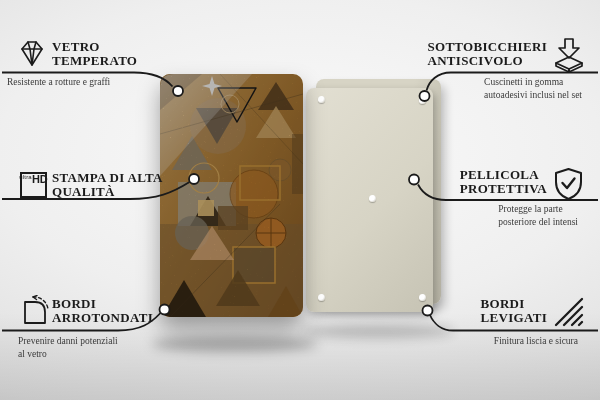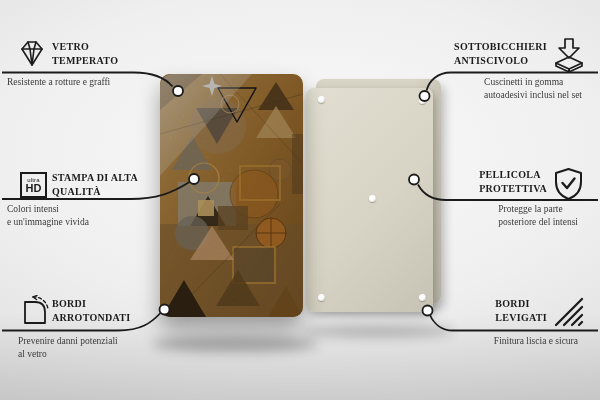--- a/index.html
+++ b/index.html
@@ -5,28 +5,28 @@
   html,body{margin:0;padding:0;}
   #canvas{
     position:relative;width:600px;height:400px;overflow:hidden;
     background:
       linear-gradient(to bottom, rgba(0,0,0,0) 78%, rgba(0,0,0,0.10) 100%),
       radial-gradient(120% 95% at 50% 38%, #fafafa 0%, #efefef 42%, #dedede 75%, #cbcbcb 100%);
     font-family:"Liberation Serif", serif;
   }
   .abs{position:absolute;}
   
-  .title{font-size:10px;font-weight:bold;color:var(--c-text);line-height:13.5px;letter-spacing:.3px;white-space:nowrap;}
+  .title{font-size:13px;font-weight:bold;color:var(--c-text);line-height:13.5px;letter-spacing:.3px;white-space:nowrap;}
   .subtitle{font-size:9.5px;color:var(--c-subtext);line-height:12.5px;white-space:nowrap;}
   .ta-r{text-align:left;}
   
   .ink{stroke:var(--c-line);fill:none;stroke-linecap:round;stroke-linejoin:round;}
   .hd-box{
     box-sizing:border-box;width:27px;height:26px;border:2px solid var(--c-line);
-    display:flex;flex-direction:column;align-items:center;justify-content:center;
+    display:flex;justify-content:center;
     font-family:"Liberation Sans", sans-serif;color:var(--c-text);background:transparent;
   }
   .hd-small{font-size:6px;line-height:6px;letter-spacing:.2px;}
   .hd-big{font-size:11px;line-height:11px;font-weight:bold;}
   
   #front-panel{
     left:160px;top:74px;width:143px;height:243px;border-radius:10px;overflow:hidden;
     box-shadow:0 12px 22px rgba(0,0,0,.35), inset 0 0 8px rgba(255,255,255,.25);
   }
   #back-panel-behind{
@@ -151,24 +151,20 @@
   </div>
 
   <div class="abs hd-box" style="left:20px;top:172px;">
     <div class="hd-small">ultra</div>
     <div class="hd-big">HD</div>
   </div>
   <div class="abs title" style="left:52px;top:171px;">
     <div>STAMPA DI ALTA</div>
     <div>QUALITÀ</div>
   </div>
-  <div class="abs subtitle" style="left:7px;top:203px;">
-    <div>Colori intensi</div>
-    <div>e un'immagine vivida</div>
-  </div>
 
   <svg class="abs" style="left:18px;top:295px;" width="32" height="32" viewBox="0 0 32 32">
     <g class="ink" stroke-width="1.8">
       <path d="M7,28 H27 V17 Q27,7 17,7 H7 Z"></path>
       <path d="M15,2 A14,14 0 0 1 30,14" stroke-dasharray="3,2.6" stroke-width="1.4"></path>
       <path d="M15,2 l4,-1.5 M15,2 l3.5,2.5" stroke-width="1.4"></path>
     </g>
   </svg>
   <div class="abs title" style="left:52px;top:297px;">
     <div>BORDI</div>

